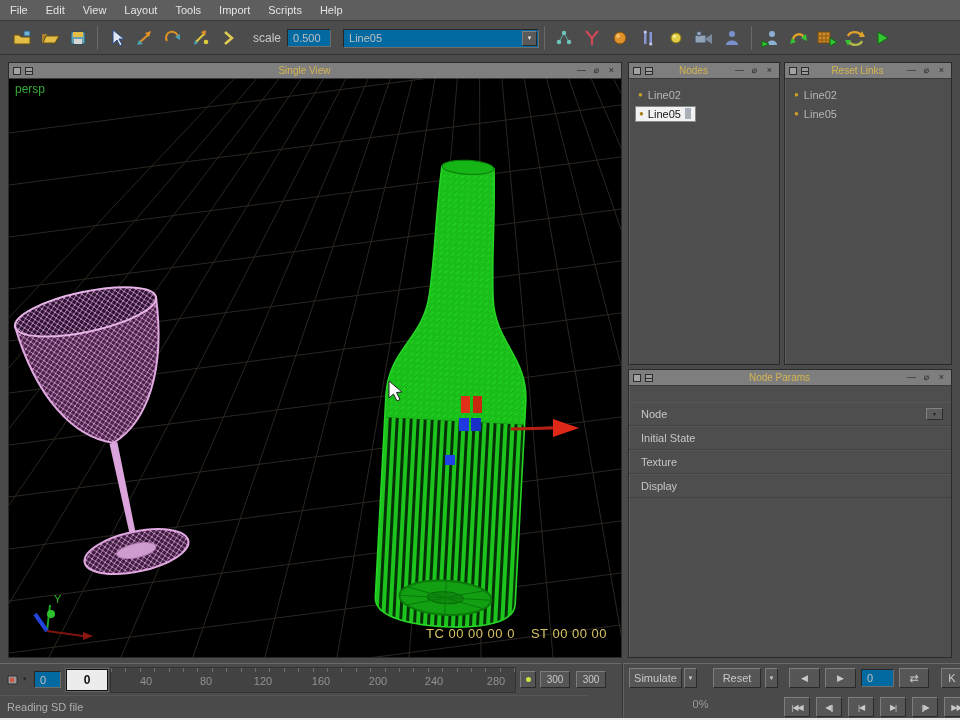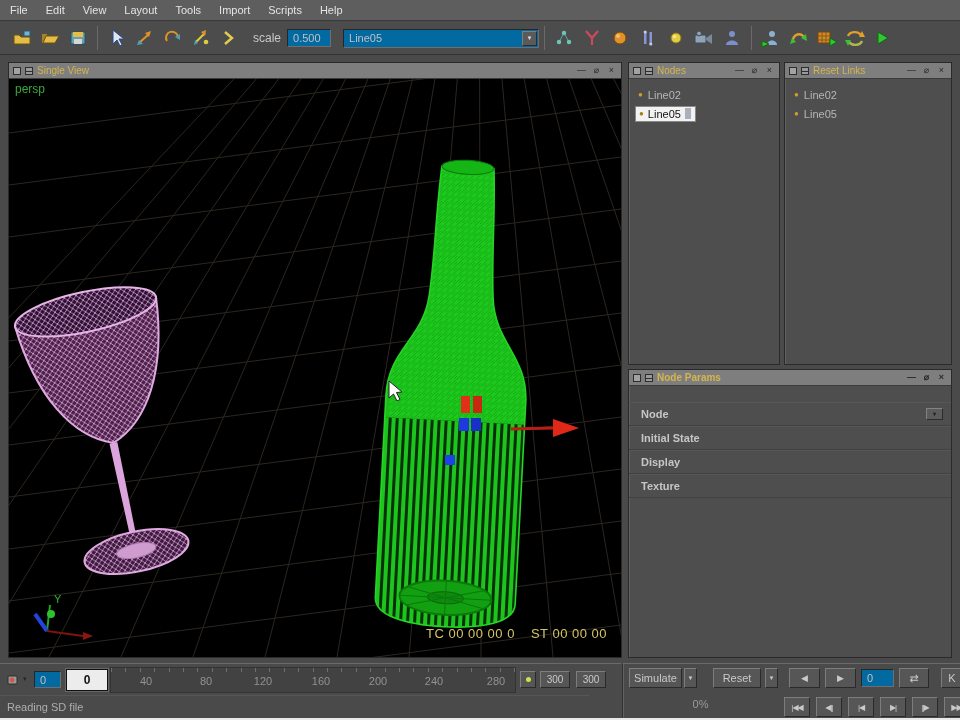--- a/index.html
+++ b/index.html
@@ -31,21 +31,21 @@
     background:#5a5a5a; border:1px solid; border-color:#7d7d7d #2c2c2c #2c2c2c #7d7d7d;
     color:#ddd; font-size:6px; display:flex; align-items:center; justify-content:center; }
   
   .panel { position:absolute; background:#4e4e4e; border:1px solid #2a2a2a;
     box-shadow: inset 1px 1px 0 #616161; }
   .titlebar { height:16px; background:#7e7e7e; border-bottom:1px solid #3c3c3c;
     display:flex; align-items:center; gap:4px; padding:0 4px; }
   .tb-sq { width:8px; height:8px; background:#a2a2a2; border:1px solid #2d2d2d; }
   .tb-gr { width:8px; height:8px; border:1px solid #2d2d2d;
     background: linear-gradient(#9a9a9a 3px, #2d2d2d 3px, #2d2d2d 4px, #9a9a9a 4px); }
-  .tb-title { flex:1; color:#d4b550; font-size:10px; }
+  .tb-title { flex:1; text-align:center; color:#d4b550; font-size:10px; }
   .tb-ctl { color:#2a2a2a; font-size:9px; width:11px; text-align:center; cursor:pointer; line-height:9px; }
   
   #viewport-body { position:absolute; left:0; top:16px; width:612px; height:578px;
     background:#000; overflow:hidden; cursor:default; }
   #viewport-body svg { display:block; }
   [data-name="ground-grid"] line { stroke:#2c2620; stroke-width:1; }
   .cam-label { position:absolute; left:6px; top:3px; color:#37a837; font-size:12px; }
   .timecode { position:absolute; right:14px; bottom:16px; color:#d6c463; font-size:13px;
     letter-spacing:.5px; display:flex; gap:16px; }
   
@@ -406,42 +406,42 @@
         <span class="bullet" data-name="link-bullet-icon">●</span>
         <span data-name="link-label">Line02</span>
       </div>
       <div class="node-row" data-name="link-list-item">
         <span class="bullet" data-name="link-bullet-icon">●</span>
         <span data-name="link-label">Line05</span>
       </div>
     </div>
   </div>
 
-  <div class="panel" style="left:628px; top:369px; width:324px; height:289px;font-weight:bold;" data-name="node-params-panel">
+  <div class="panel" style="left:628px; top:369px; width:324px; height:289px;" data-name="node-params-panel">
     <div class="titlebar" data-name="node-params-titlebar">
       <span class="tb-sq" data-name="window-mode-icon"></span>
       <span class="tb-gr" data-name="layout-grid-icon"></span>
       <span class="tb-title" data-name="node-params-title">Node Params</span>
       <span class="tb-ctl" data-name="minimize-icon">—</span>
       <span class="tb-ctl" data-name="maximize-icon">⌀</span>
       <span class="tb-ctl" data-name="close-icon">×</span>
     </div>
     <div style="padding-top:16px;">
       <div class="param-row" data-name="param-section-node">
         <span data-name="param-label">Node</span>
         <span class="mini-btn" data-name="collapse-arrow-icon">▾</span>
       </div>
       <div class="param-row" data-name="param-section-initial-state">
         <span data-name="param-label">Initial State</span>
       </div>
+      <div class="param-row" data-name="param-section-texture">
+        <span data-name="param-label">Texture</span>
+      </div>
       <div class="param-row" data-name="param-section-display">
         <span data-name="param-label">Display</span>
-      </div>
-      <div class="param-row" data-name="param-section-texture">
-        <span data-name="param-label">Texture</span>
       </div>
     </div>
   </div>
 
   <div class="timeline" data-name="timeline-bar">
     <svg width="16" height="16" style="position:absolute;left:6px;top:8px;" data-name="keyframe-icon">
       <rect x="2" y="4" width="9" height="8" rx="1" fill="#9a9a9a" stroke="#2c2c2c"></rect>
       <circle cx="6" cy="8" r="2.4" fill="#d05848"></circle>
     </svg>
     <span style="position:absolute;left:23px;top:11px;font-size:7px;color:#252525;" data-name="key-menu-arrow-icon">▾</span>

